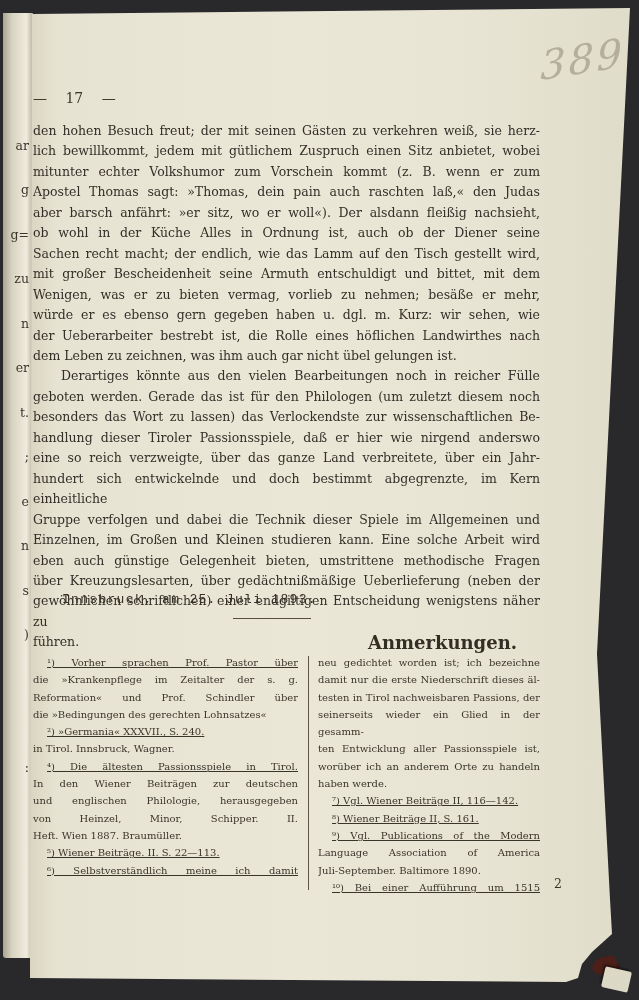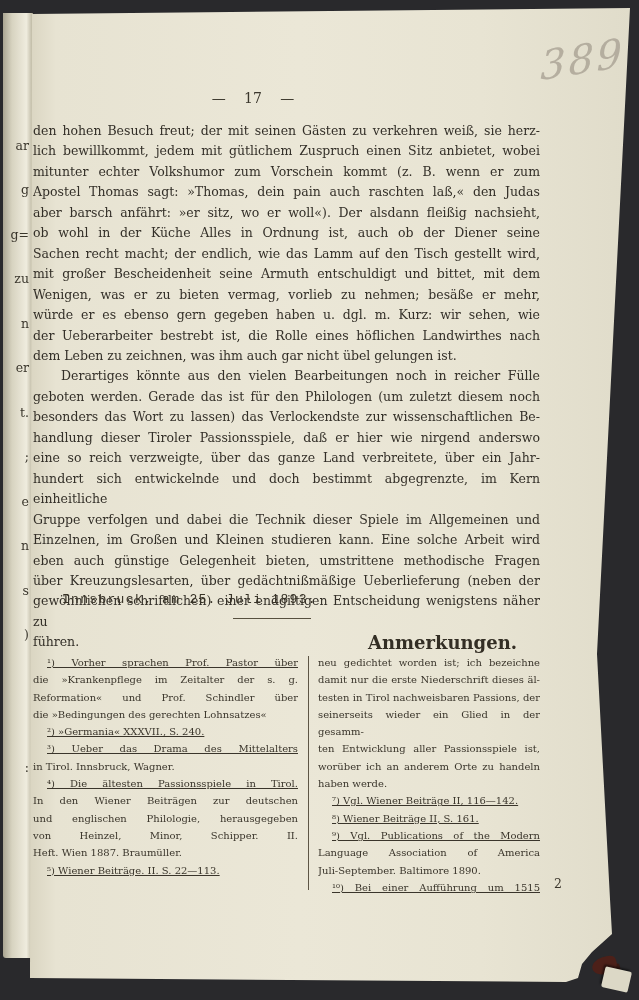--- a/index.html
+++ b/index.html
@@ -22,21 +22,21 @@
   
   .page{
     position:absolute; left:26px; top:6px; width:606px; height:986px;
     background:linear-gradient(90deg,#d8d3bf 0px,#e7e3d2 30px,#ebe7d7 45%,#e8e4d3 75%,#e0dcca 100%);
     clip-path:polygon(6px 8px,604px 2px,571px 648px,584px 893px,586px 928px,566px 946px,556px 958px,552px 972px,540px 976px,4px 972px);
     color:#332f28;
   }
   .page-inner{position:absolute; inset:0;}
   .running-head{
     position:absolute; left:7px; top:84px; width:440px;
-    text-align:center; font-size:14px; word-spacing:14px; color:#3a362c;
+    text-align:left; font-size:14px; word-spacing:14px; color:#3a362c;
   }
   .handwritten{
     position:absolute; left:514px; top:30px;
     font-style:italic; font-size:40px; letter-spacing:3px; color:#a9a294;
     transform:rotate(-9deg) skewX(-10deg); opacity:.8;
   }
   .body-block{
     position:absolute; left:7px; top:115px; width:507px;
     font-size:12.5px; line-height:20.45px;
   }
@@ -154,28 +154,28 @@
 
       <div class="notes-heading">Anmerkungen.</div>
 
       <div class="fn-col fn-left">
 
       <div class="line indent">¹) Vorher sprachen Prof. Pastor über</div>
           <div class="line">die »Krankenpflege im Zeitalter der s. g.</div>
           <div class="line">Reformation« und Prof. Schindler über</div>
           <div class="line line-end">die »Bedingungen des gerechten Lohnsatzes«</div>
           <div class="line line-end indent">²) »Germania« XXXVII., S. 240.</div>
-          <div class="line indent">³) Ueber das Drama des Mittelalters</div>
           <div class="line line-end">in Tirol. Innsbruck, Wagner.</div>
           <div class="line indent">⁴) Die ältesten Passionsspiele in Tirol.</div>
           <div class="line">In den Wiener Beiträgen zur deutschen</div>
           <div class="line">und englischen Philologie, herausgegeben</div>
           <div class="line">von Heinzel, Minor, Schipper. II.</div>
           <div class="line line-end">Heft. Wien 1887. Braumüller.</div>
           <div class="line line-end indent">⁵) Wiener Beiträge. II. S. 22—113.</div>
+          <div class="line indent">⁶) Selbstverständlich meine ich damit</div>
         </div>
 
       <div class="col-rule"></div>
 
       <div class="fn-col fn-right">
 
           <div class="line">neu gedichtet worden ist; ich bezeichne</div>
           <div class="line">damit nur die erste Niederschrift dieses äl-</div>
           <div class="line">testen in Tirol nachweisbaren Passions, der</div>
           <div class="line">seinerseits wieder ein Glied in der gesamm-</div>

